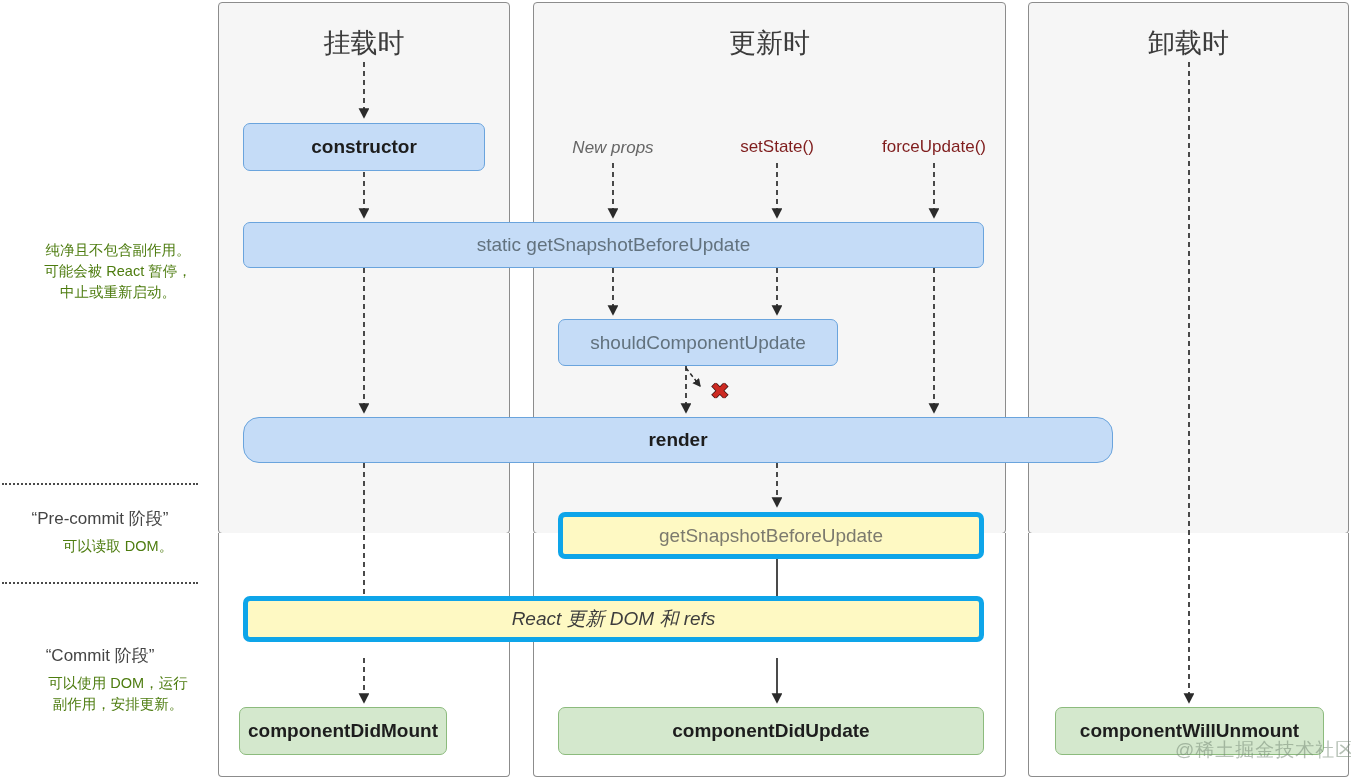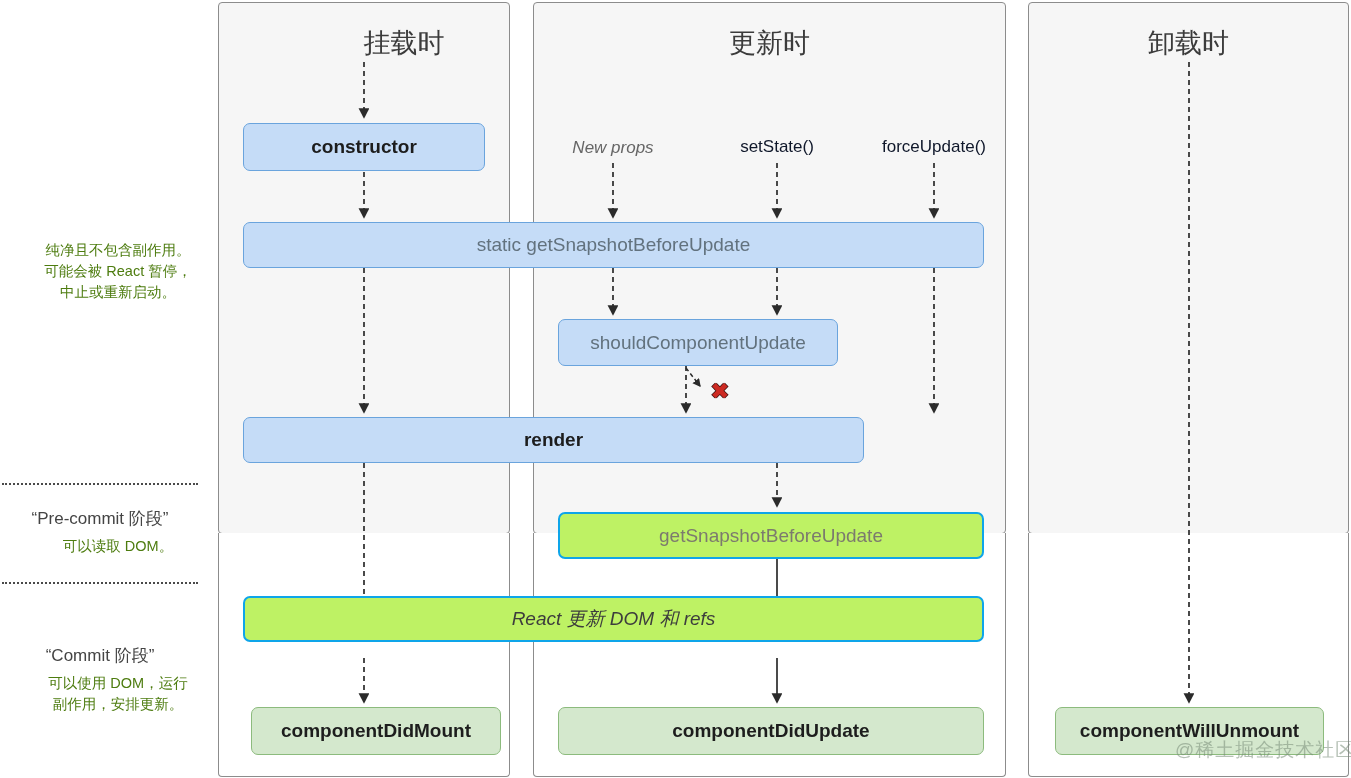--- a/index.html
+++ b/index.html
@@ -80,22 +80,22 @@
     align-items: center;
     justify-content: center;
     text-align: left;
     white-space: nowrap;
   }
   .box.blue {
     background: #c5dcf7;
     border: 1px solid #6aa4dd;
   }
   .box.yellow {
-    background: #bef264;
-    border: 2px solid #0ea5e9;
+    background: #fef9c3;
+    border: 5px solid #0ea5e9;
   }
   .box.green {
     background: #d4e8cd;
     border: 1px solid #8cbb7d;
   }
   .t-bold {
     font-weight: bold;
     color: #1d1d1d;
     font-size: 19px;
   }
@@ -113,21 +113,21 @@
     font-style: italic;
     color: #3d3d3d;
     font-size: 19px;
   }
 
   
   .trigger {
     position: absolute;
     text-align: center;
     font-size: 17px;
-    color: #0f172a;
+    color: #7f1d1d;
     white-space: nowrap;
   }
   .trigger.ital { font-style: italic; color: #666; }
 
   
   #wires {
     position: absolute;
     left: 0;
     top: 0;
     width: 1351px;
@@ -151,21 +151,21 @@
 
   <div class="panel" style="left:218px; top:2px; width:292px; height:532px;"></div>
   <div class="panel-lower" style="left:218px; top:533px; width:292px; height:244px;"></div>
 
   <div class="panel" style="left:533px; top:2px; width:473px; height:532px;"></div>
   <div class="panel-lower" style="left:533px; top:533px; width:473px; height:244px;"></div>
 
   <div class="panel" style="left:1028px; top:2px; width:321px; height:532px;"></div>
   <div class="panel-lower" style="left:1028px; top:533px; width:321px; height:244px;"></div>
 
-  <div class="panel-head" style="left:218px; width:292px;padding-left:40px;">挂载时</div>
+  <div class="panel-head" style="left:218px; width:292px;">挂载时</div>
   <div class="panel-head" style="left:533px; width:473px;">更新时</div>
   <div class="panel-head" style="left:1028px; width:321px;">卸载时</div>
 
   <div class="phase-label" style="top:240px;">
     <div class="phase-desc">纯净且不包含副作用。</div>
     <div class="phase-desc">可能会被 React 暂停，</div>
     <div class="phase-desc">中止或重新启动。</div>
   </div>
 
   <div class="divider" style="top:483px;"></div>
@@ -235,33 +235,33 @@
   </div>
 
   <div class="box blue" style="left:243px; top:222px; width:741px; height:46px;">
     <span class="t-plain">static getSnapshotBeforeUpdate</span>
   </div>
 
   <div class="box blue" style="left:558px; top:319px; width:280px; height:47px;">
     <span class="t-plain">shouldComponentUpdate</span>
   </div>
 
-  <div class="box blue" style="left:243px; top:417px; width:621px; height:46px;">
+  <div class="box blue" style="left:243px; top:417px; width:870px; height:46px;border-radius:16px;">
     <span class="t-bold">render</span>
   </div>
 
   <div class="box yellow" style="left:558px; top:512px; width:426px; height:47px;">
     <span class="t-plain-y">getSnapshotBeforeUpdate</span>
   </div>
 
   <div class="box yellow" style="left:243px; top:596px; width:741px; height:46px;">
     <span class="t-ital">React 更新 DOM 和 refs</span>
   </div>
 
-  <div class="box green" style="left:251px; top:707px; width:250px; height:48px;">
+  <div class="box green" style="left:239px; top:707px; width:208px; height:48px;">
     <span class="t-bold">componentDidMount</span>
   </div>
 
   <div class="box green" style="left:558px; top:707px; width:426px; height:48px;">
     <span class="t-bold">componentDidUpdate</span>
   </div>
 
   <div class="box green" style="left:1055px; top:707px; width:269px; height:48px;">
     <span class="t-bold">componentWillUnmount</span>
   </div>

